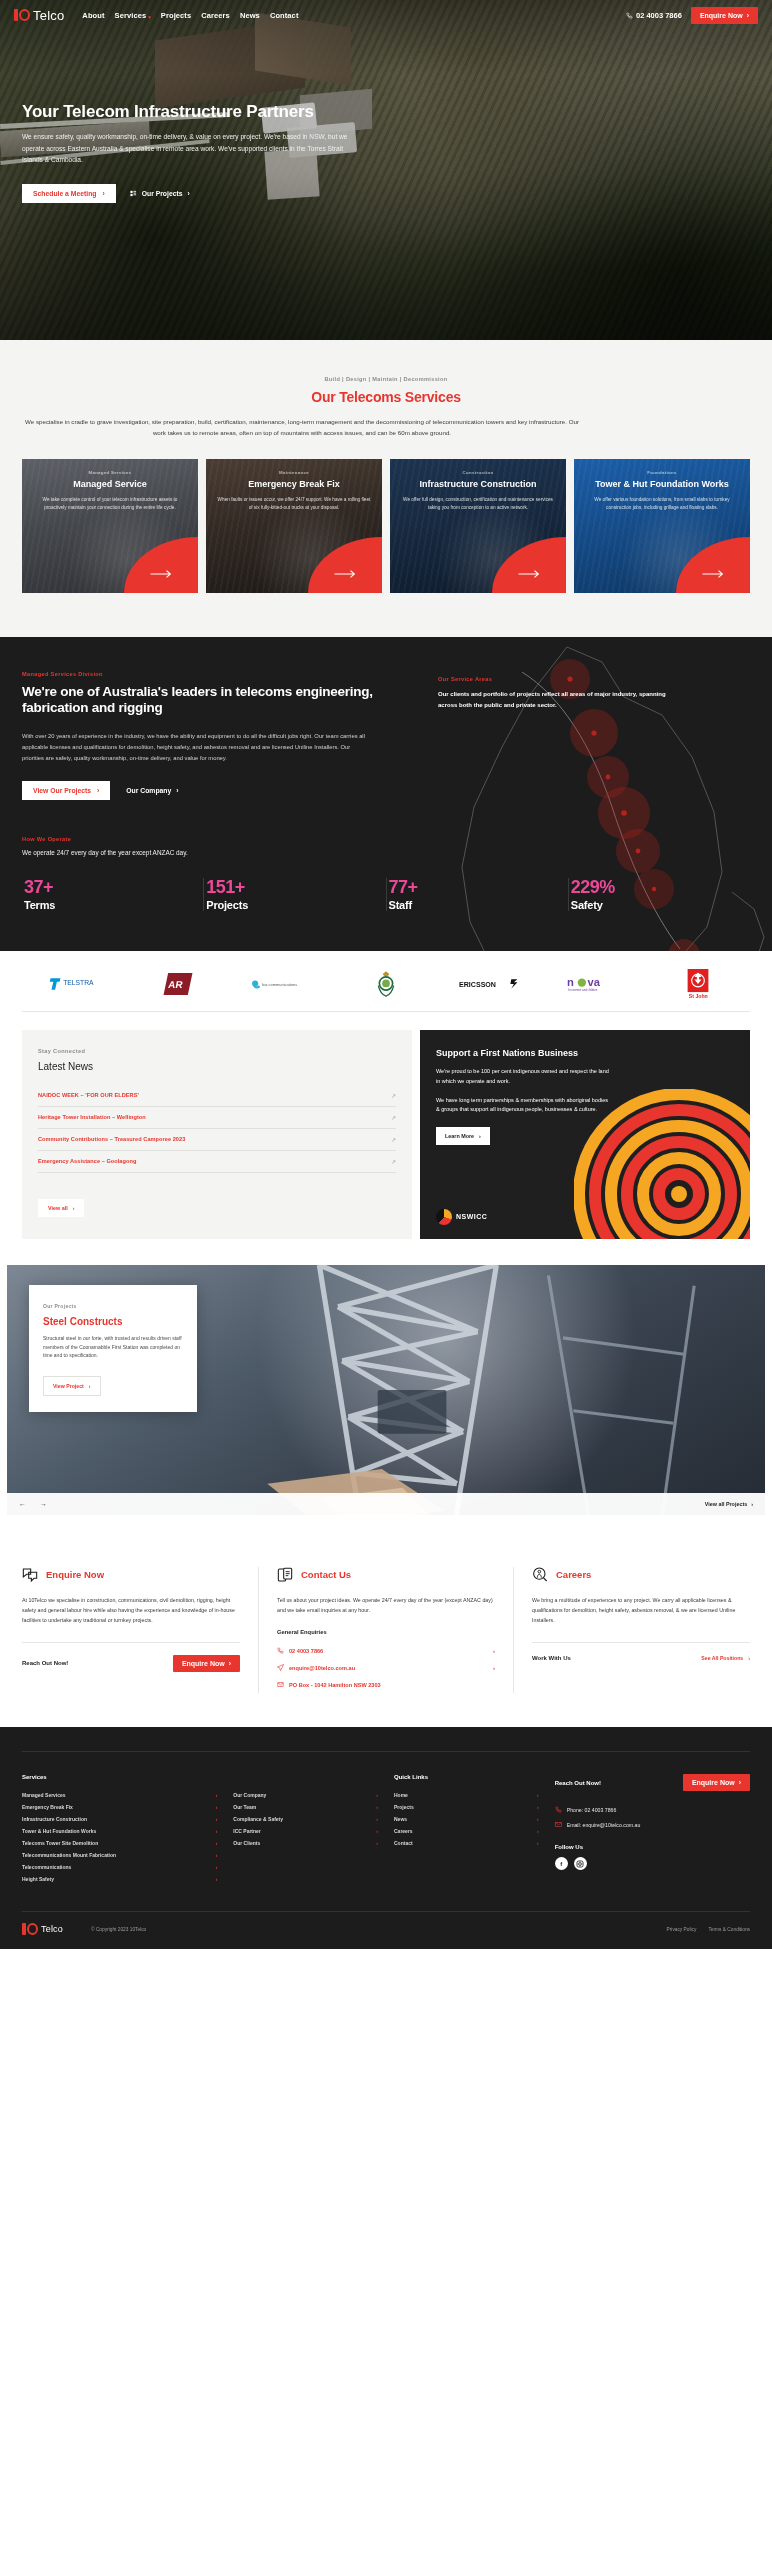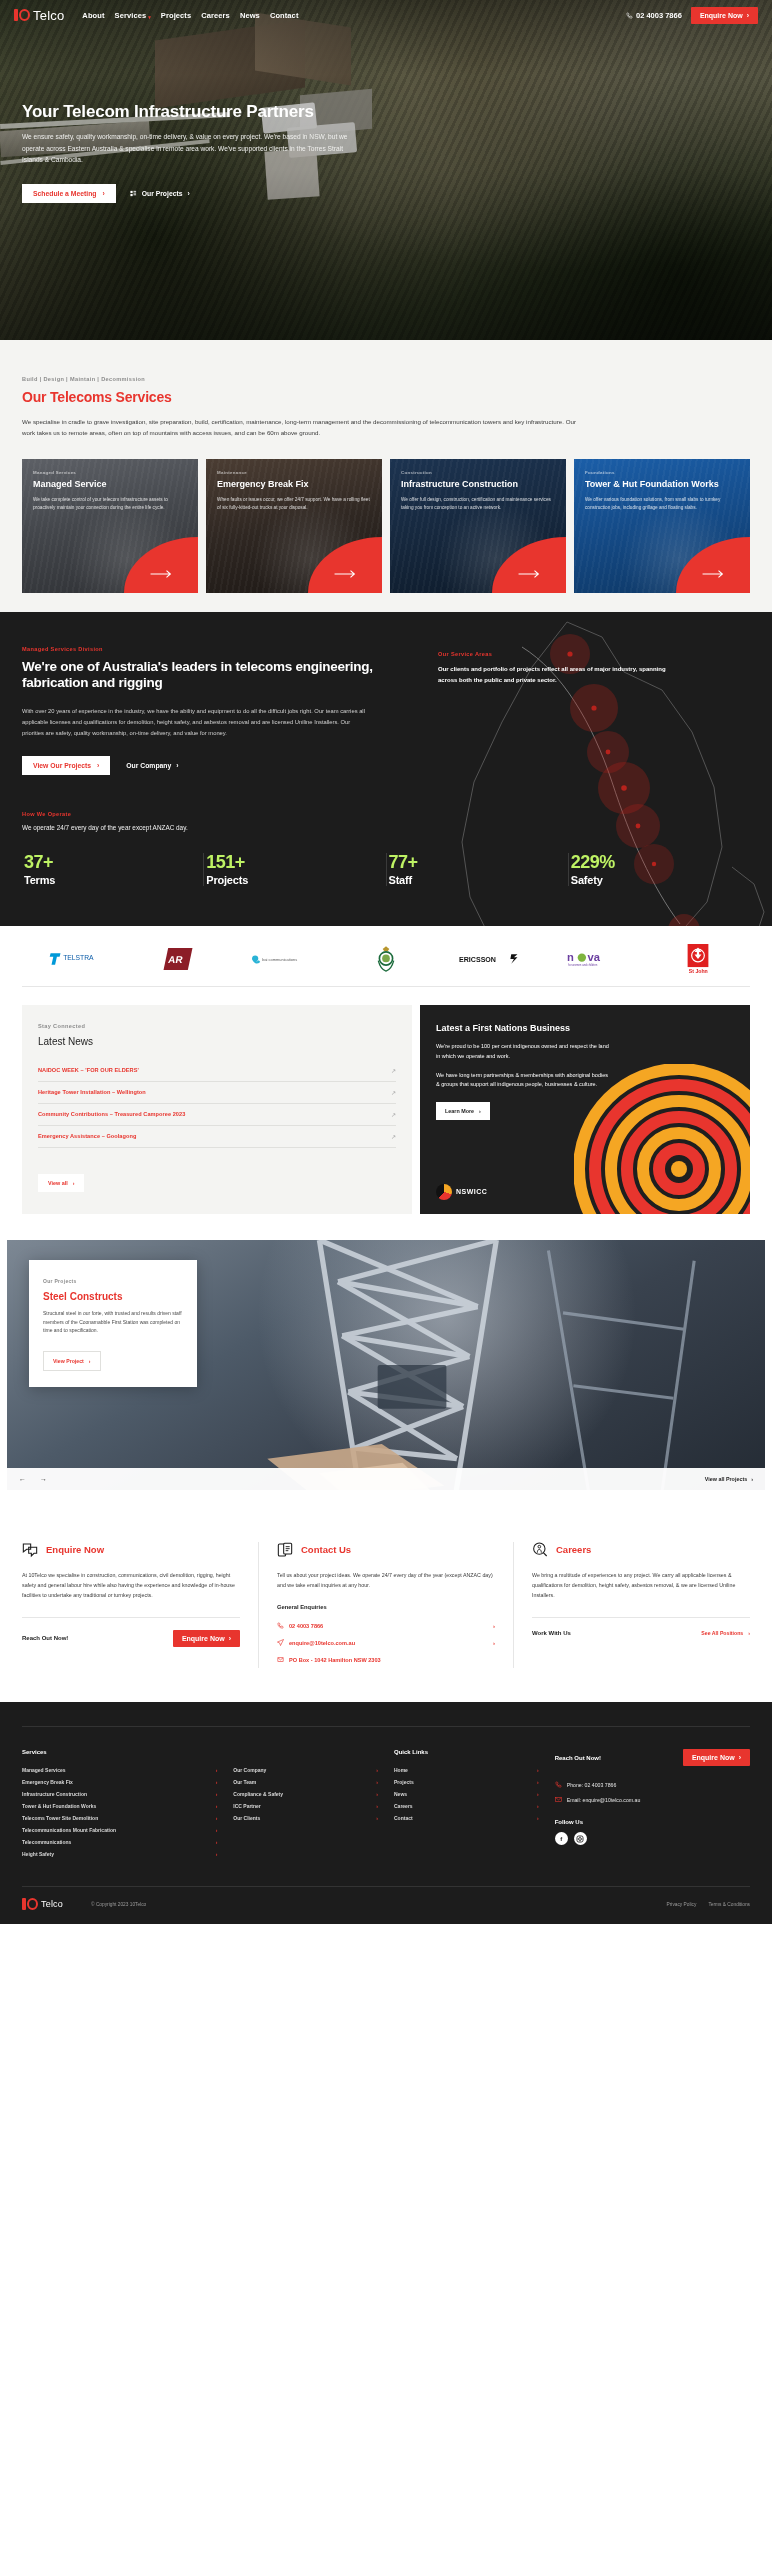--- a/index.html
+++ b/index.html
@@ -83,21 +83,21 @@
     padding:6px 11px; border:none; cursor:pointer;
     display:inline-flex; align-items:center; gap:6px; white-space:nowrap;
   }
   .btn-ghost {
     background:transparent; color:#fff; font-size:6.8px; font-weight:700;
     border:none; cursor:pointer; display:inline-flex; align-items:center; gap:5px; white-space:nowrap;
   }
   .tiny-icon { width:7px; height:7px; display:inline-block; }
 
   
-  .services { background:#f4f4f2; padding:36px 22px 19px; position:relative; }
+  .services { background:#f4f4f2; padding:36px 22px 44px; position:relative;text-align:center; }
   .eyebrow { font-size:5.6px; color:#8d8d8d; font-weight:700; letter-spacing:.35px; margin-bottom:7px; }
   .eyebrow.red { color:#e8352e; }
   .h2-red { font-size:14px; color:#e8352e; font-weight:700; letter-spacing:-.2px; margin-bottom:11px; }
   .lead { font-size:6.2px; line-height:1.85; color:#3a3a3a; max-width:560px; }
   .cards { display:flex; gap:8px; margin-top:20px; }
   .card {
     position:relative; flex:1; height:134px; overflow:hidden;
     padding:11px 11px 0 11px; color:#fff;
   }
   .card.c1 { background:linear-gradient(170deg,#5d6066 0%,#44474c 45%,#2e3034 100%); }
@@ -130,21 +130,21 @@
   .dark-p { font-size:5.8px; line-height:1.95; color:#d2d2d2; max-width:345px; }
   .dark-btns { display:flex; align-items:center; gap:16px; margin-top:16px; }
   .dark-right { width:240px; padding-top:5px; }
   .dark-right-p { font-size:6px; line-height:1.8; color:#ffffff; font-weight:700; }
 
   .ops { position:relative; z-index:3; margin-top:36px; }
   .ops-p { font-size:6.4px; color:#f0f0f0; margin-top:4px; }
   .stats { display:flex; margin-top:22px; }
   .stat { flex:1; border-right:1px solid #3a3a3a; padding-left:2px; }
   .stat:last-child { border-right:none; }
-  .stat-num { font-size:18px; font-weight:700; color:#bef264; letter-spacing:-.5px; line-height:1; }
+  .stat-num { font-size:18px; font-weight:700; color:#ec4899; letter-spacing:-.5px; line-height:1; }
   .stat-label { font-size:11px; font-weight:700; color:#fff; margin-top:3px; letter-spacing:-.2px; }
 
   
   .logos { background:#fff; padding:20px 22px 14px; display:flex; align-items:center; justify-content:space-between; }
   .logo-item { height:26px; display:flex; align-items:center; justify-content:center; flex:1; }
   .sep-line { height:1px; background:#e6e6e6; margin:0 22px; }
 
   
   .newsrow { display:flex; gap:8px; padding:18px 22px 26px; background:#fff; }
   .news { flex:1; background:#f4f4f2; padding:18px 16px 22px; }
@@ -531,21 +531,21 @@
         <g fill="none">
           <circle cx="105" cy="105" r="100" stroke="#f5a623" stroke-width="12"></circle>
           <circle cx="105" cy="105" r="84" stroke="#e8352e" stroke-width="12"></circle>
           <circle cx="105" cy="105" r="68" stroke="#f5a623" stroke-width="12"></circle>
           <circle cx="105" cy="105" r="52" stroke="#e8352e" stroke-width="12"></circle>
           <circle cx="105" cy="105" r="36" stroke="#f5a623" stroke-width="12"></circle>
           <circle cx="105" cy="105" r="20" stroke="#e8352e" stroke-width="12"></circle>
         </g>
         <circle cx="105" cy="105" r="8" fill="#f5a623"></circle>
       </svg>
-      <div class="nswicc-h">Latest a First Nations Business</div>
+      <div class="nswicc-h">Support a First Nations Business</div>
       <p class="nswicc-p">We're proud to be 100 per cent indigenous owned and respect the land in which we operate and work.</p>
       <p class="nswicc-p">We have long term partnerships &amp; memberships with aboriginal bodies &amp; groups that support all indigenous people, businesses &amp; culture.</p>
       <button class="btn-learn">
         <span>Learn More</span>
           <span>›</span>
       </button>
       <div class="nswicc-logo">
         <span class="nsw-circle"></span>
         <span class="nsw-text">NSWICC</span>
       </div>

